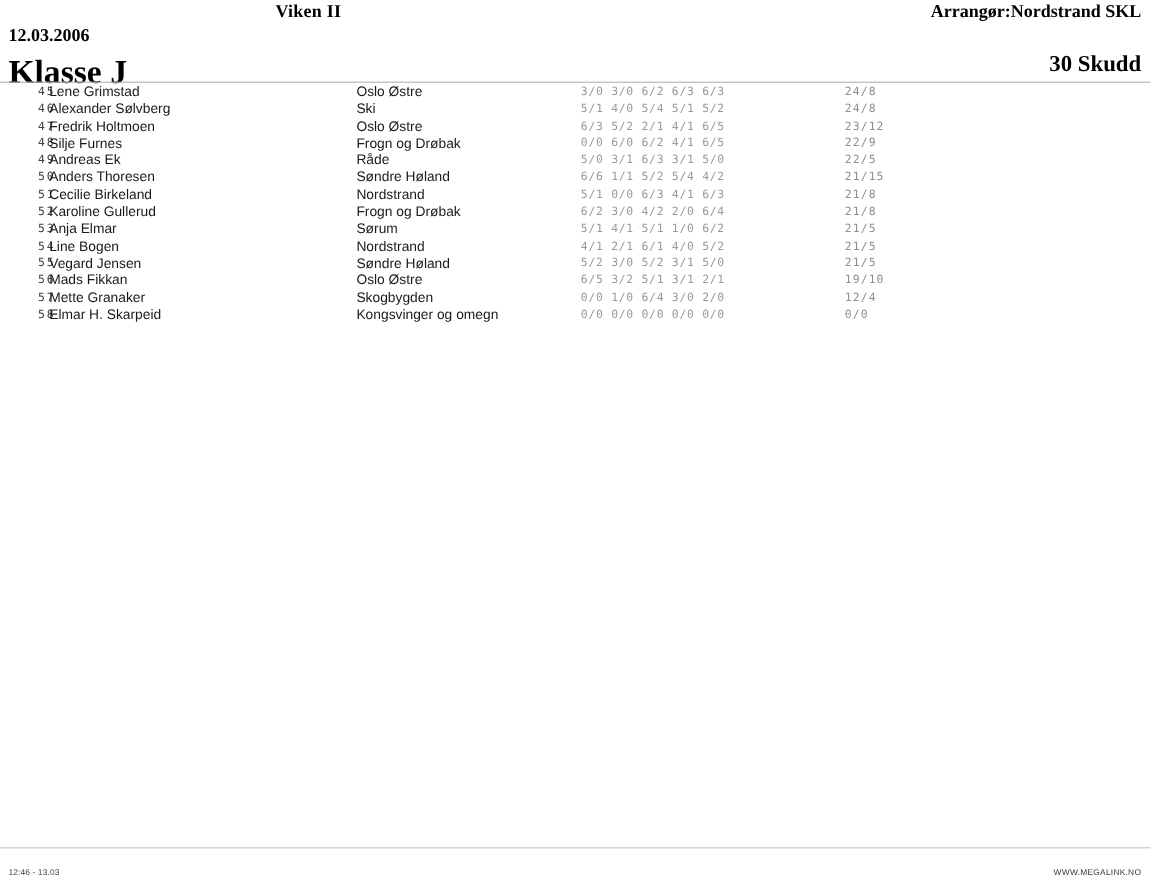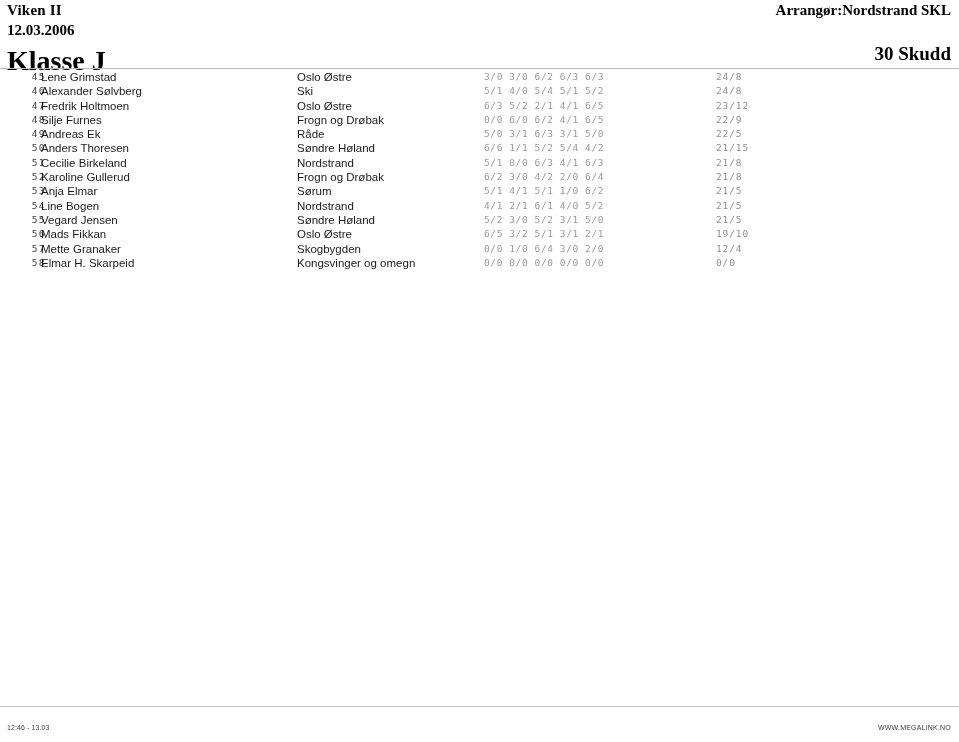--- a/index.html
+++ b/index.html
@@ -23,20 +23,21 @@
     top: 0px;
     width: 500px;
   }
   .hdr-title {
     font-family: "Liberation Serif", serif;
     font-weight: bold;
     font-size: 15px;
     line-height: 20px;
     color: #000;
     letter-spacing: 0.2px;
+    text-align: center;
   }
   .hdr-date {
     font-family: "Liberation Serif", serif;
     font-weight: bold;
     font-size: 15px;
     line-height: 20px;
     color: #000;
   }
   .hdr-class {
     font-family: "Liberation Serif", serif;
@@ -138,21 +139,20 @@
   .c-total {
     position: absolute;
     left: 704px;
     top: 1px;
     width: 120px;
     font-family: "DejaVu Sans Mono", monospace;
     font-size: 9.5px;
     letter-spacing: 0.9px;
     color: #8f8f8f;
     white-space: nowrap;
-    margin-left: 12px;
   }
 
   
   .rule-bottom {
     position: absolute;
     left: 0px;
     top: 706px;
     width: 959px;
     height: 1px;
     background: #c9c9c9;

